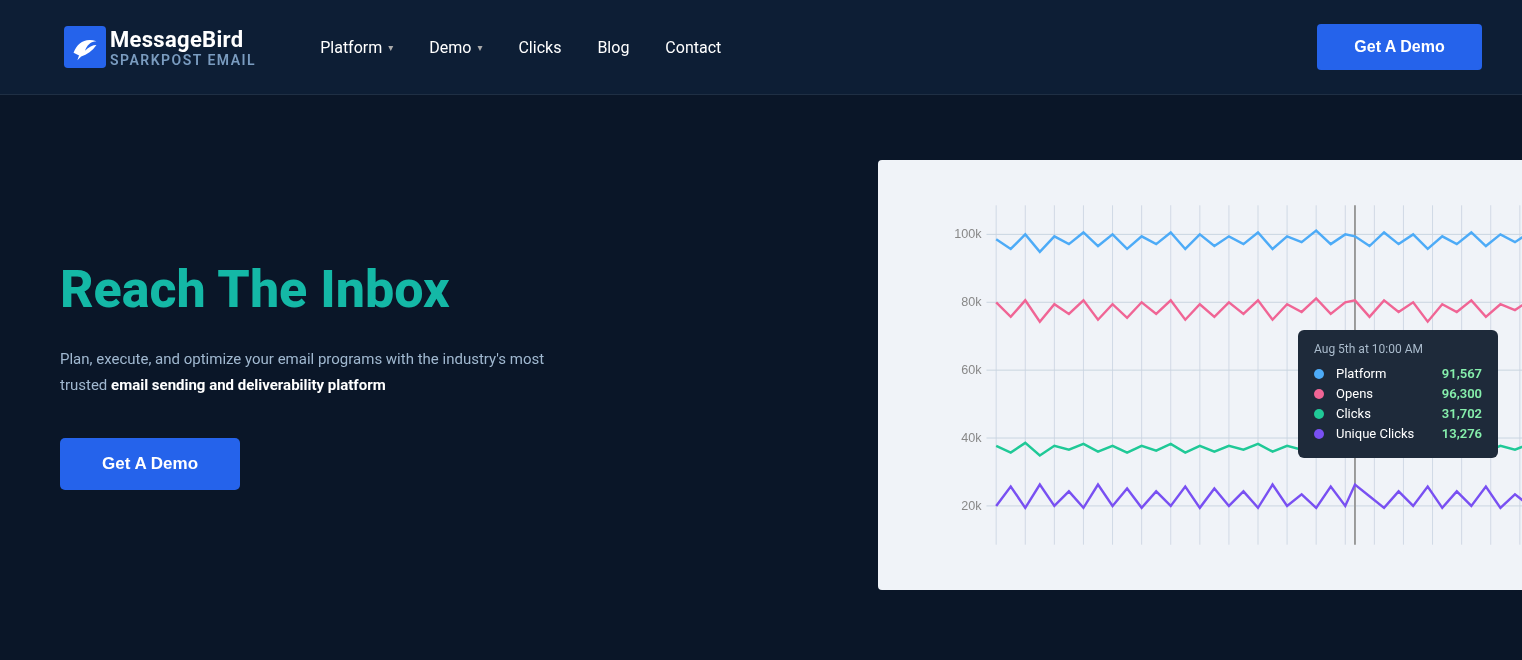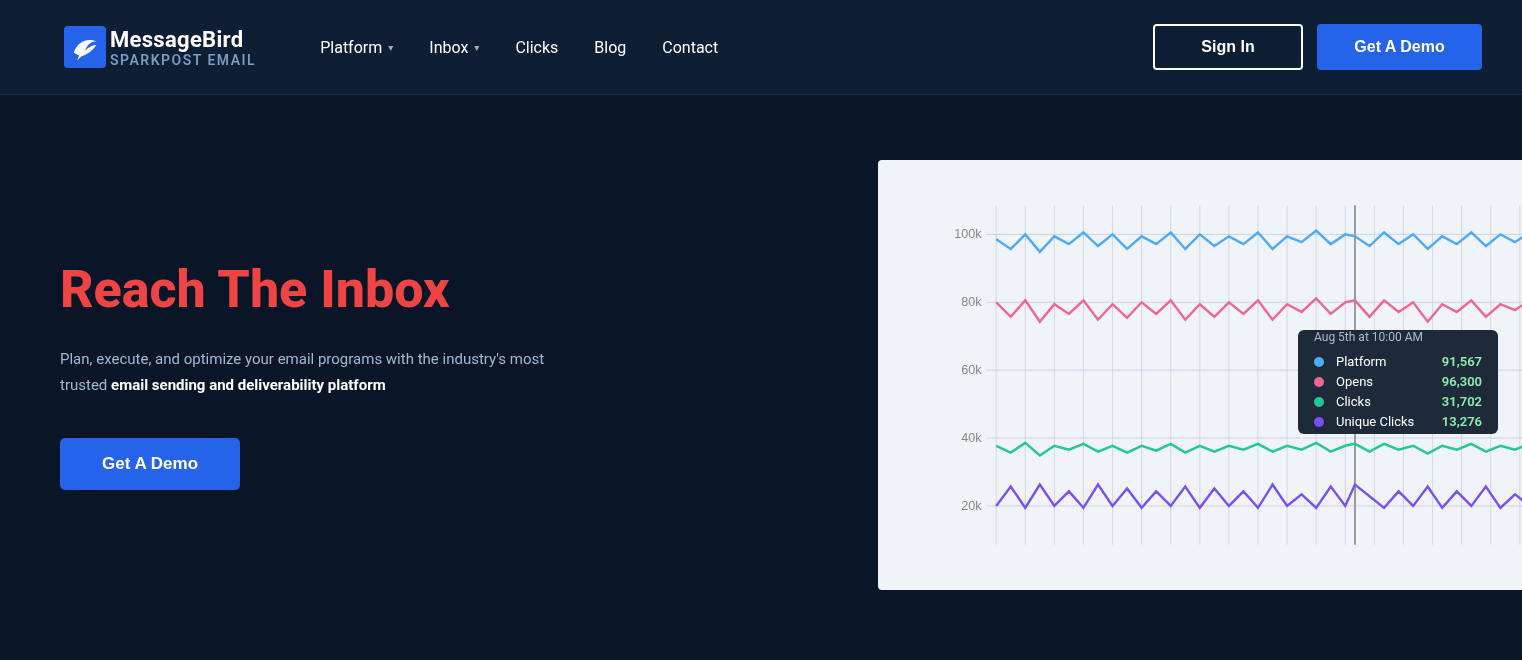--- a/index.html
+++ b/index.html
@@ -112,21 +112,21 @@
       padding: 60px 60px 60px 60px;
       min-height: 560px;
     }
     .hero-left {
       flex: 0 0 auto;
       max-width: 560px;
     }
     .hero-title {
       font-size: 52px;
       font-weight: 800;
-      color: #ef4444;
+      color: #14b8a6;
       line-height: 1.15;
       margin-bottom: 28px;
     }
     .hero-desc {
       font-size: 15px;
       color: #a0b8d0;
       line-height: 1.7;
       margin-bottom: 40px;
       max-width: 500px;
     }
@@ -159,21 +159,21 @@
       height: 430px;
     }
     .chart-svg {
       width: 100%;
       height: 100%;
     }
     .tooltip-box {
       position: absolute;
       background: #1e2a3a;
       border-radius: 6px;
-      padding: 0 16px;
+      padding: 12px 16px;
       top: 170px;
       right: 100px;
       min-width: 200px;
       z-index: 10;
     }
     .tooltip-title {
       font-size: 12px;
       color: #aabbcc;
       margin-bottom: 10px;
     }
@@ -218,37 +218,36 @@
         <span class="logo-sub">SPARKPOST EMAIL</span>
       </div>
     </div>
 
     <div class="nav-links">
       <a class="nav-item">
         <span>Platform</span>
         <span class="chevron">▾</span>
       </a>
       <a class="nav-item">
-        <span>Inbox</span>
+        <span>Demo</span>
         <span class="chevron">▾</span>
       </a>
       <a class="nav-item">
         <span>Clicks</span>
       </a>
       <a class="nav-item">
         <span>Blog</span>
       </a>
       <a class="nav-item">
         <span>Contact</span>
       </a>
     </div>
   </div>
 
   <div class="navbar-right">
-    <button class="sign-in-btn">Sign In</button>
     <button class="demo-btn-nav">Get A Demo</button>
   </div>
 </nav>
 
 <section class="hero">
   <div class="hero-left">
     <h1 class="hero-title">Reach The Inbox</h1>
     <p class="hero-desc">
       <span>Plan, execute, and optimize your email programs with the industry's most trusted </span><strong>email sending and deliverability platform</strong>
     </p>

